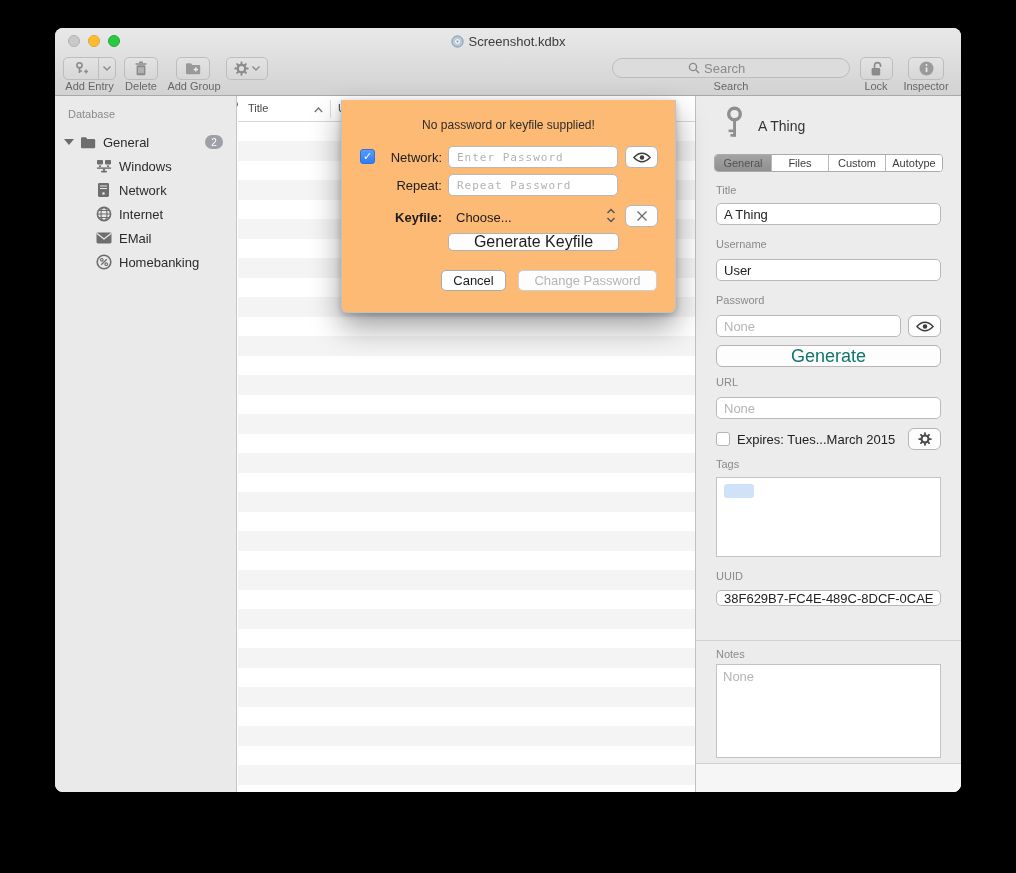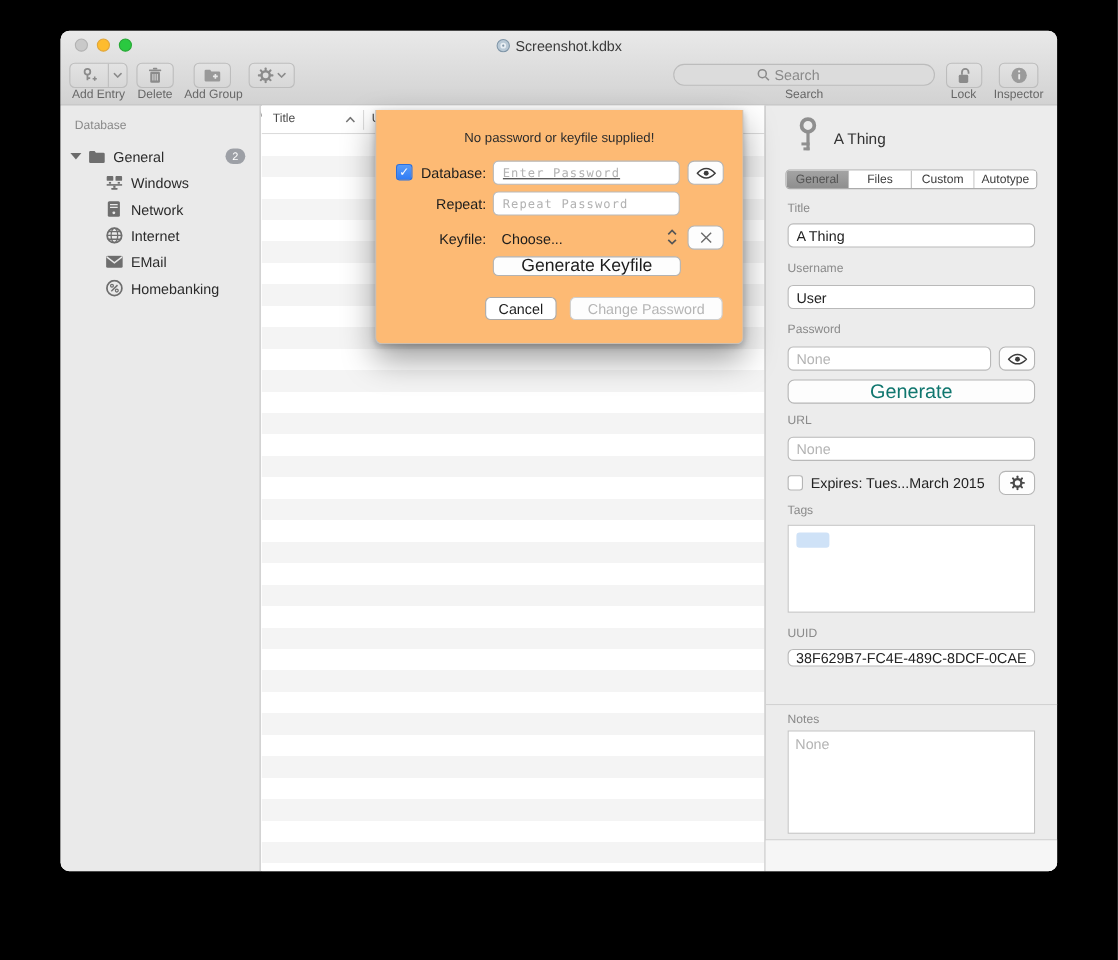--- a/index.html
+++ b/index.html
@@ -414,35 +414,35 @@
     <div id="insp-div2"></div>
     <div id="insp-bottom"></div>
   </div>
 
   <div id="dialog">
     <div id="dlg-message">No password or keyfile supplied!</div>
 
     <div id="cb-password">
       <span>✓</span>
     </div>
-    <div class="dlg-label" style="top:50px;">Database:</div>
-    <input class="dlg-input" style="top: 46px; text-decoration: underline;" placeholder="Enter Password">
+    <div class="dlg-label" style="top:50px;">Network:</div>
+    <input class="dlg-input" style="top: 46px;" placeholder="Enter Password">
     <div class="sqbtn" id="dlg-eye">
       <span style="display:flex">
         <svg width="18" height="11" viewBox="0 0 20 12">
             <path d="M1 6 Q10 -3.5 19 6 Q10 15.5 1 6 Z" fill="none" stroke="#3c3c3c" stroke-width="1.5"></path>
             <circle cx="10" cy="6" r="2.5" fill="#3c3c3c"></circle>
           </svg>
       </span>
     </div>
 
     <div class="dlg-label" style="top:78px;">Repeat:</div>
     <input class="dlg-input" style="top: 74px;" placeholder="Repeat Password">
 
-    <div class="dlg-label" style="top:110px;">Keyfile:</div>
+    <div class="dlg-label" style="top:110px;font-weight:bold;">Keyfile:</div>
     <span id="keyfile-value">Choose...</span>
     <span id="keyfile-stepper">
       <svg width="10" height="15" viewBox="0 0 10 15" fill="none" stroke="#555" stroke-width="1.5">
           <path d="M1.5 5 L5 1.5 L8.5 5"></path>
           <path d="M1.5 10 L5 13.5 L8.5 10"></path>
         </svg>
     </span>
     <div class="sqbtn" id="dlg-clear">
       <span style="display:flex">
         <svg width="12" height="12" viewBox="0 0 12 12" stroke="#6b6b6b" stroke-width="1.3">

